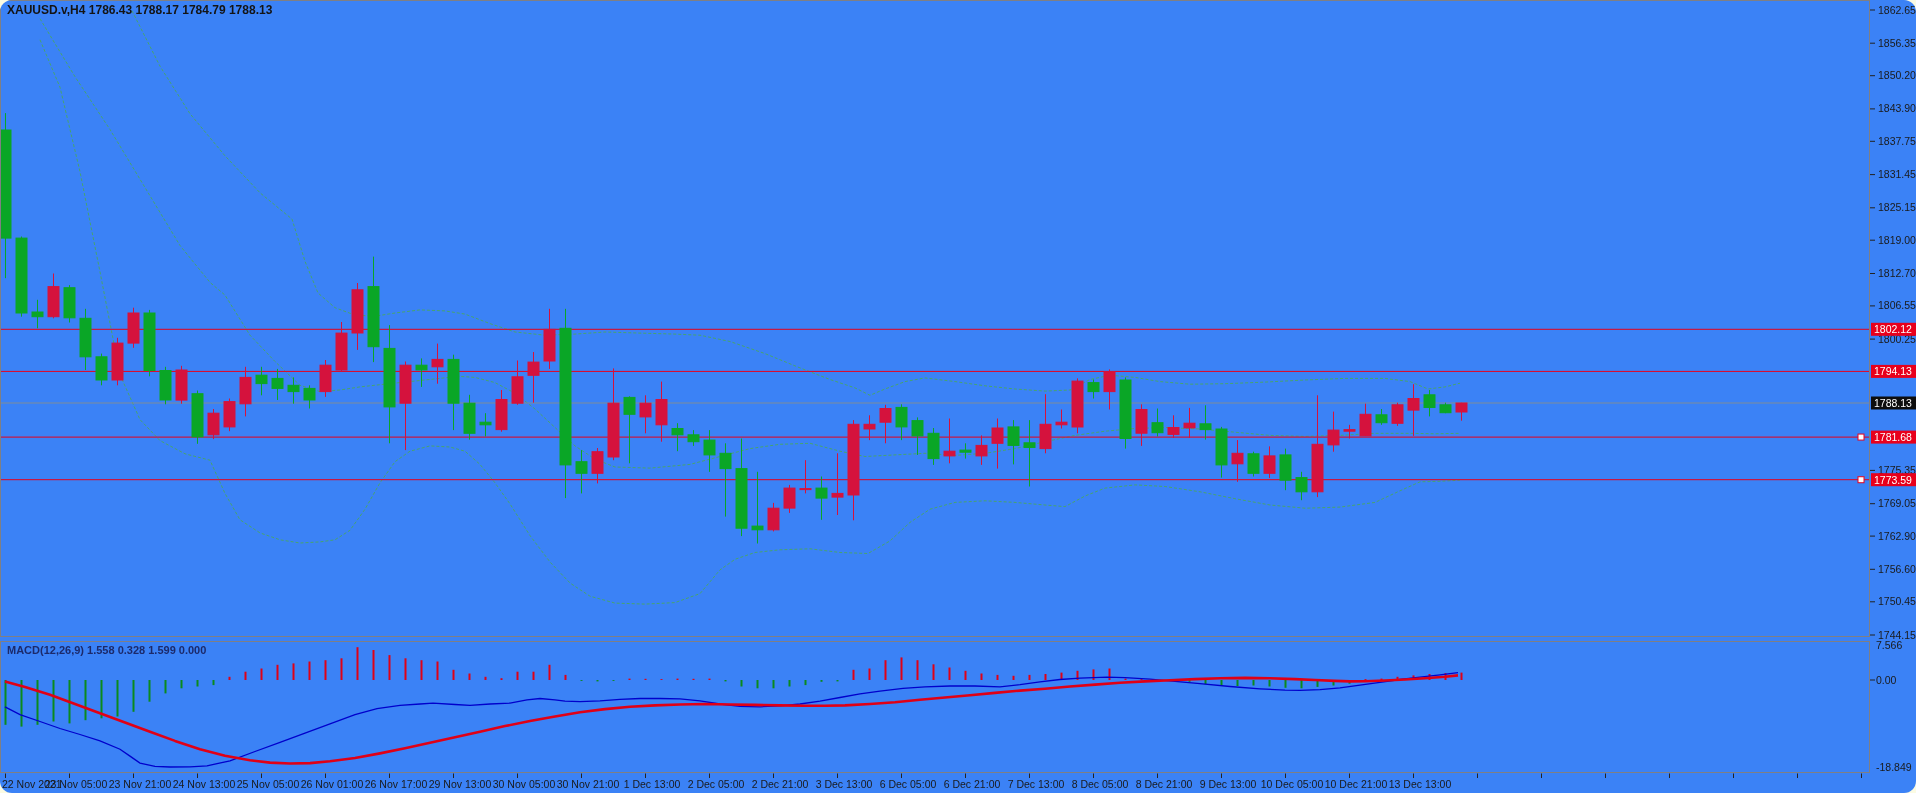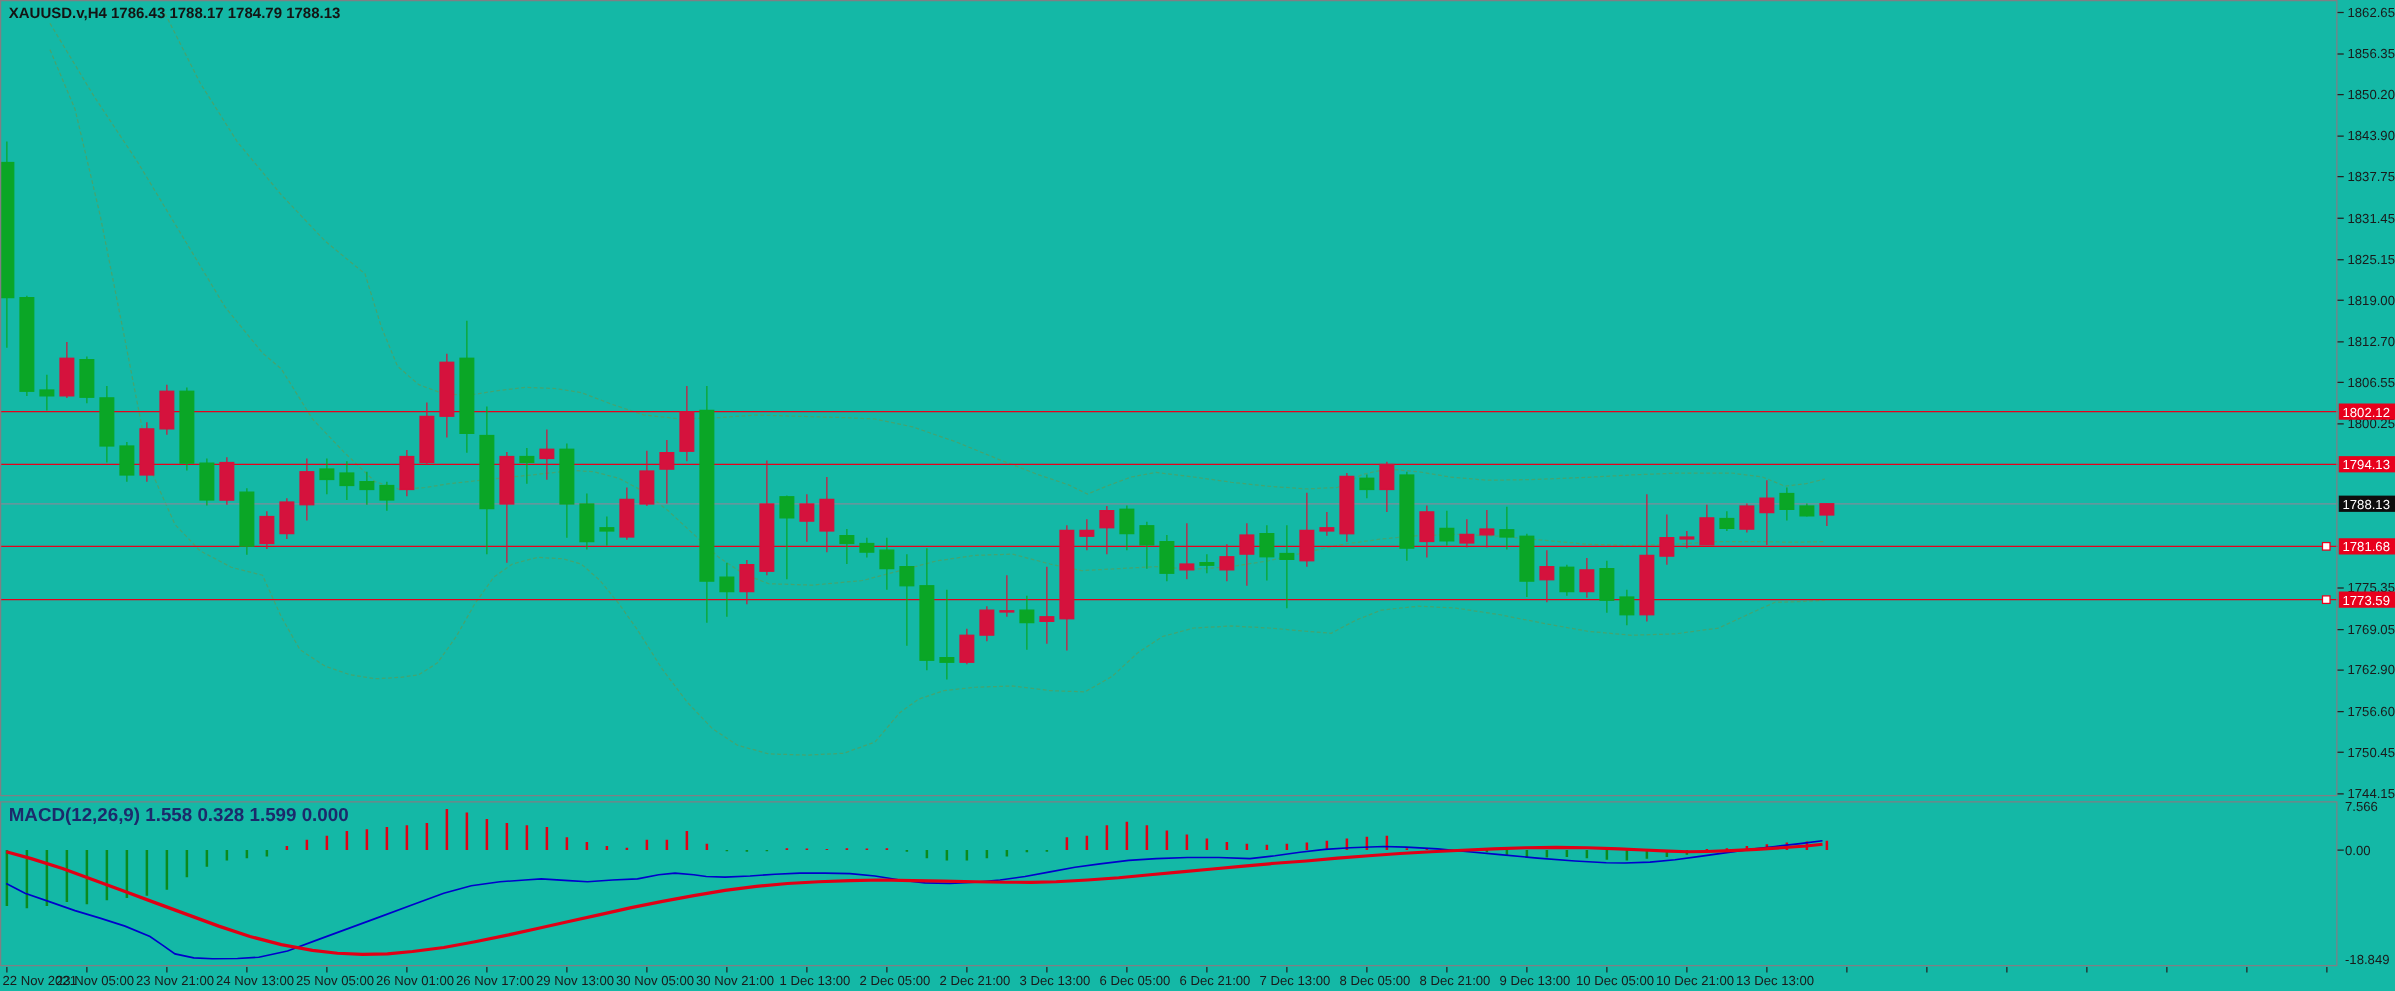--- a/index.html
+++ b/index.html
@@ -1,19 +1,19 @@
 <!DOCTYPE html>
 <html><head>
 <meta charset="utf-8">
 <style>
   html,body{margin:0;padding:0;background:#fbfbe3;}
-  .stage{position:relative;width:1916px;height:793px;background:#14b8a6;overflow:hidden;
-         font-family:"Liberation Sans",sans-serif;}
+  .stage{position:relative;width:1916px;height:793px;background:#3b82f6;overflow:hidden;
+         font-family:"Liberation Sans",sans-serif;border-radius:12px;}
   .chart-title{position:absolute;left:7px;top:3px;font-size:12px;font-weight:600;color:#141414;z-index:5;}
-  .macd-title{position:absolute;left:7px;top:644px;font-size:15px;font-weight:600;color:#1c2a6b;z-index:5;}
+  .macd-title{position:absolute;left:7px;top:644px;font-size:11px;font-weight:600;color:#1c2a6b;z-index:5;}
   svg{position:absolute;left:0;top:0;}
   text{font-family:"Liberation Sans",sans-serif;}
 </style>
 </head>
 <body>
 
 <div class="stage">
   <div class="chart-title">XAUUSD.v,H4  1786.43 1788.17 1784.79 1788.13</div>
   <div class="macd-title">MACD(12,26,9) 1.558 0.328 1.599 0.000</div>
   <svg id="chart-svg" width="1916" height="793">

